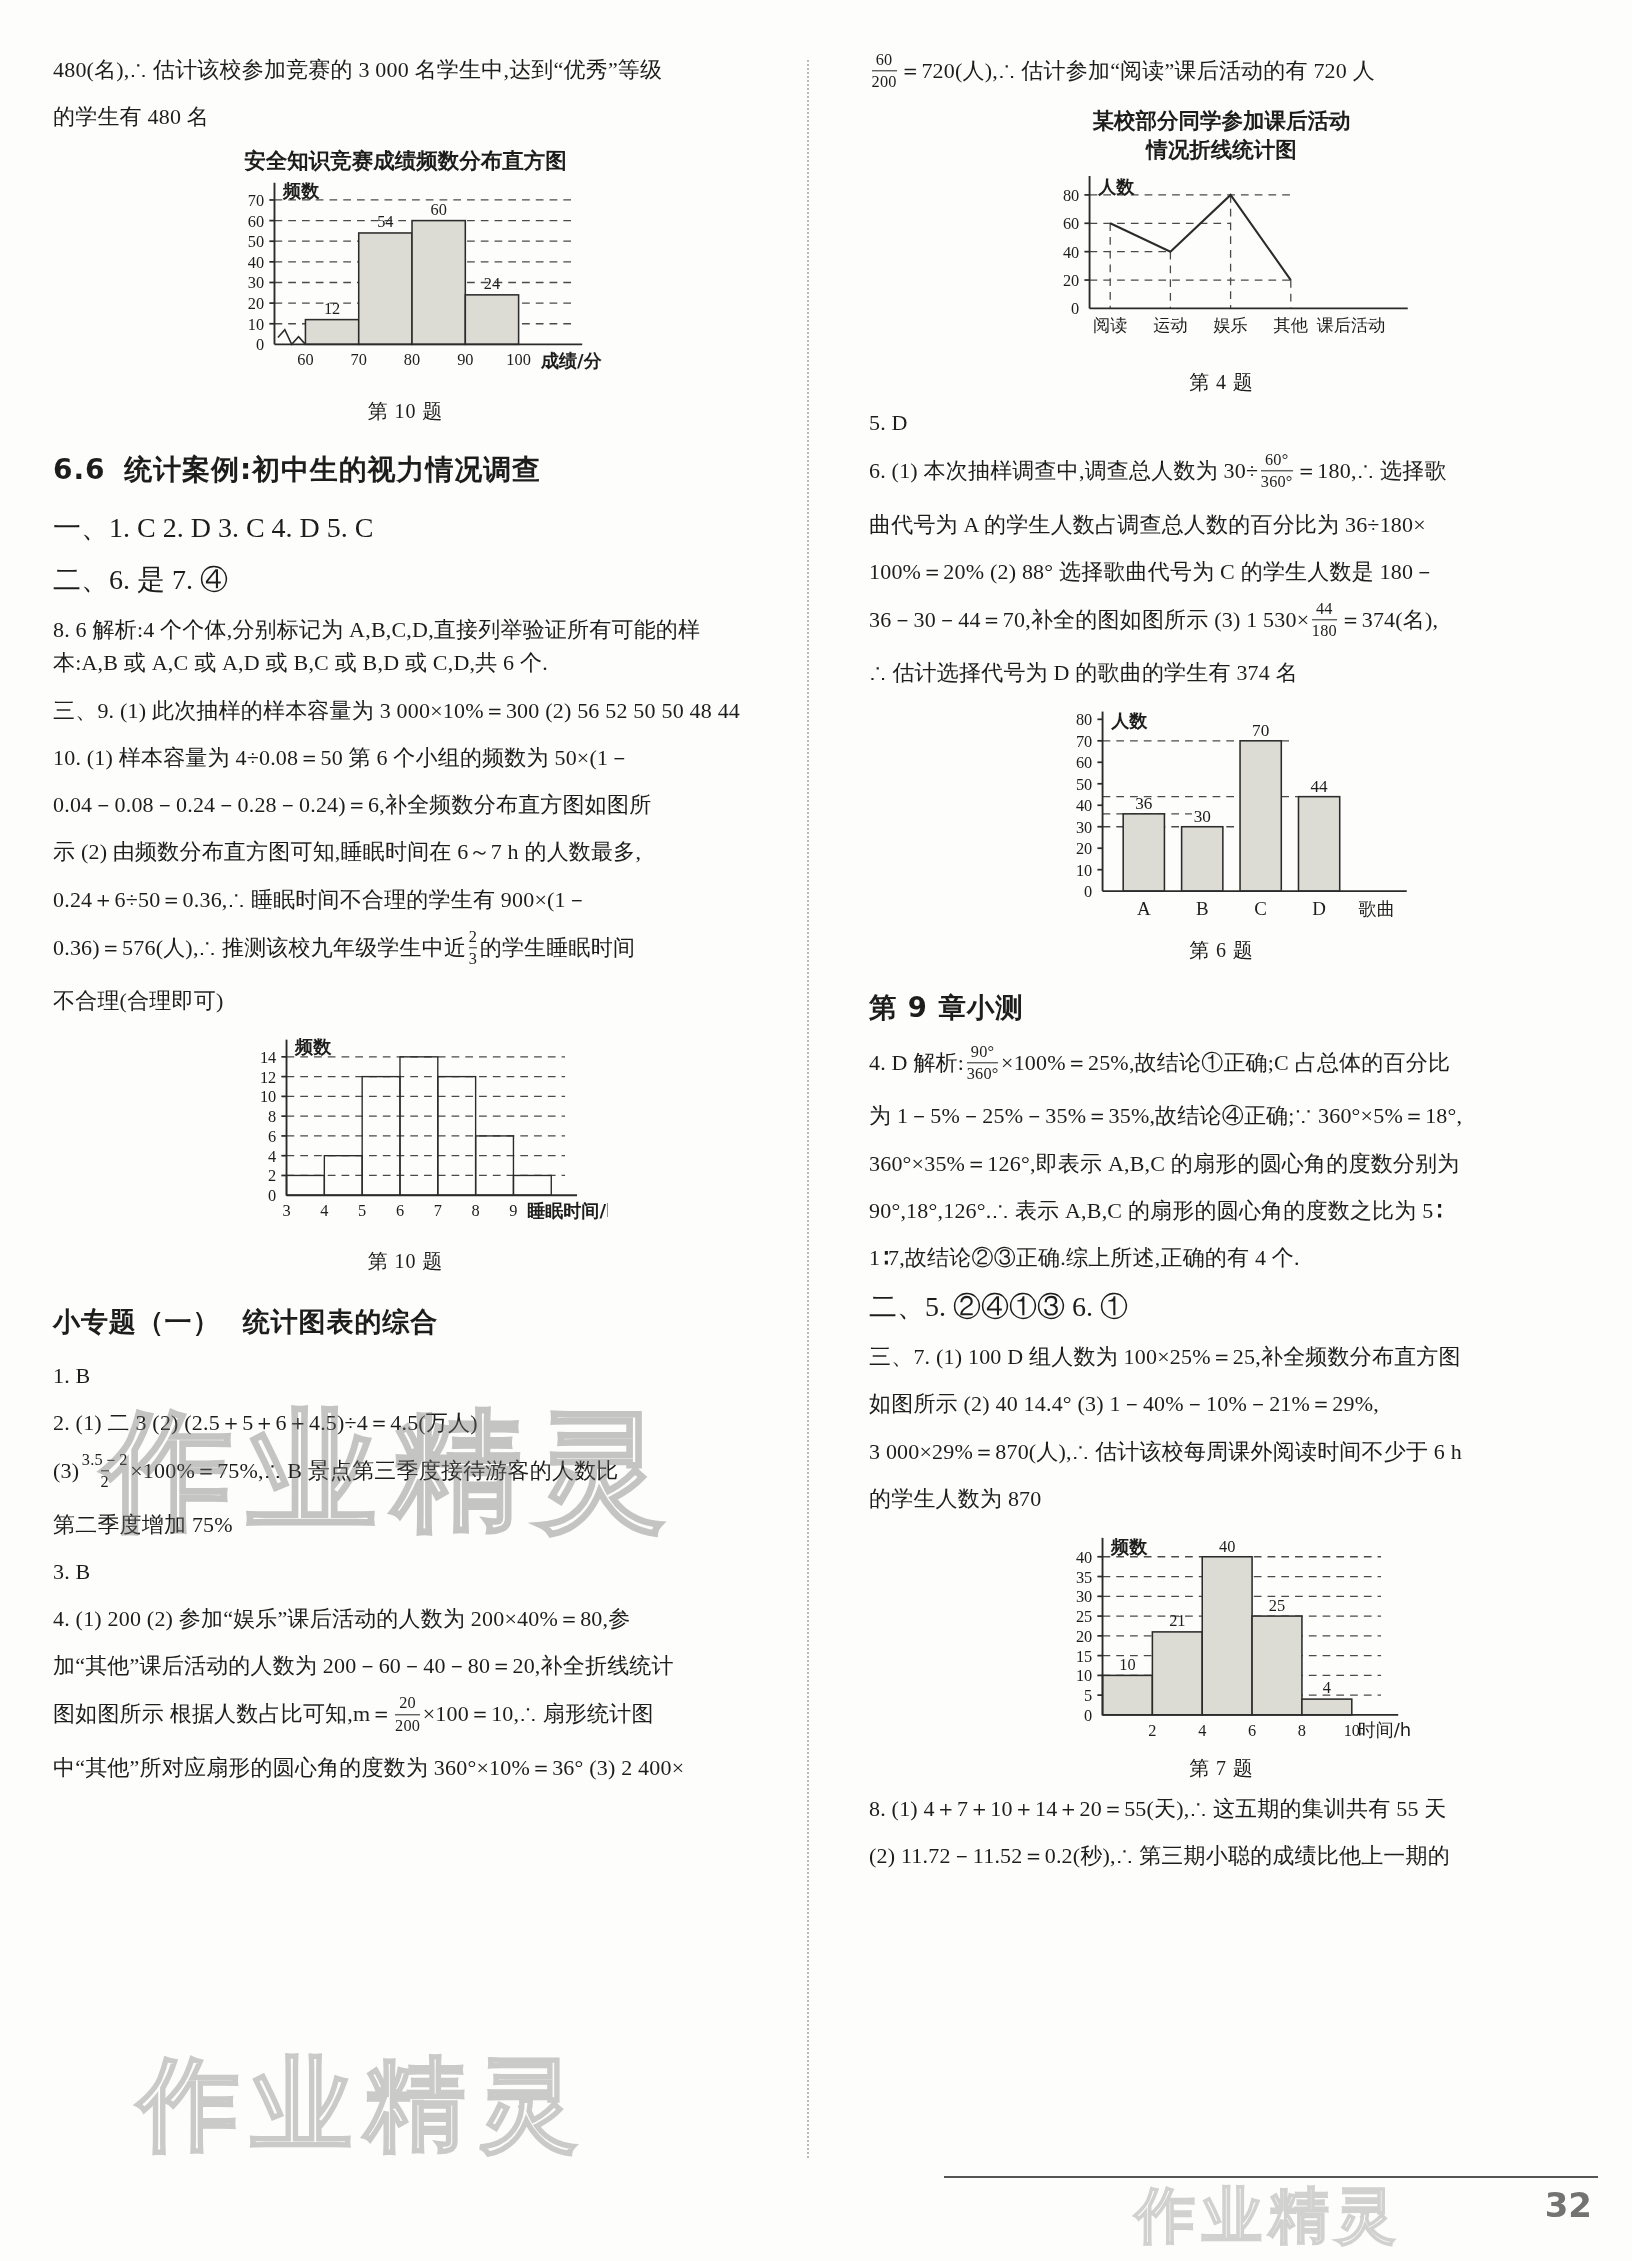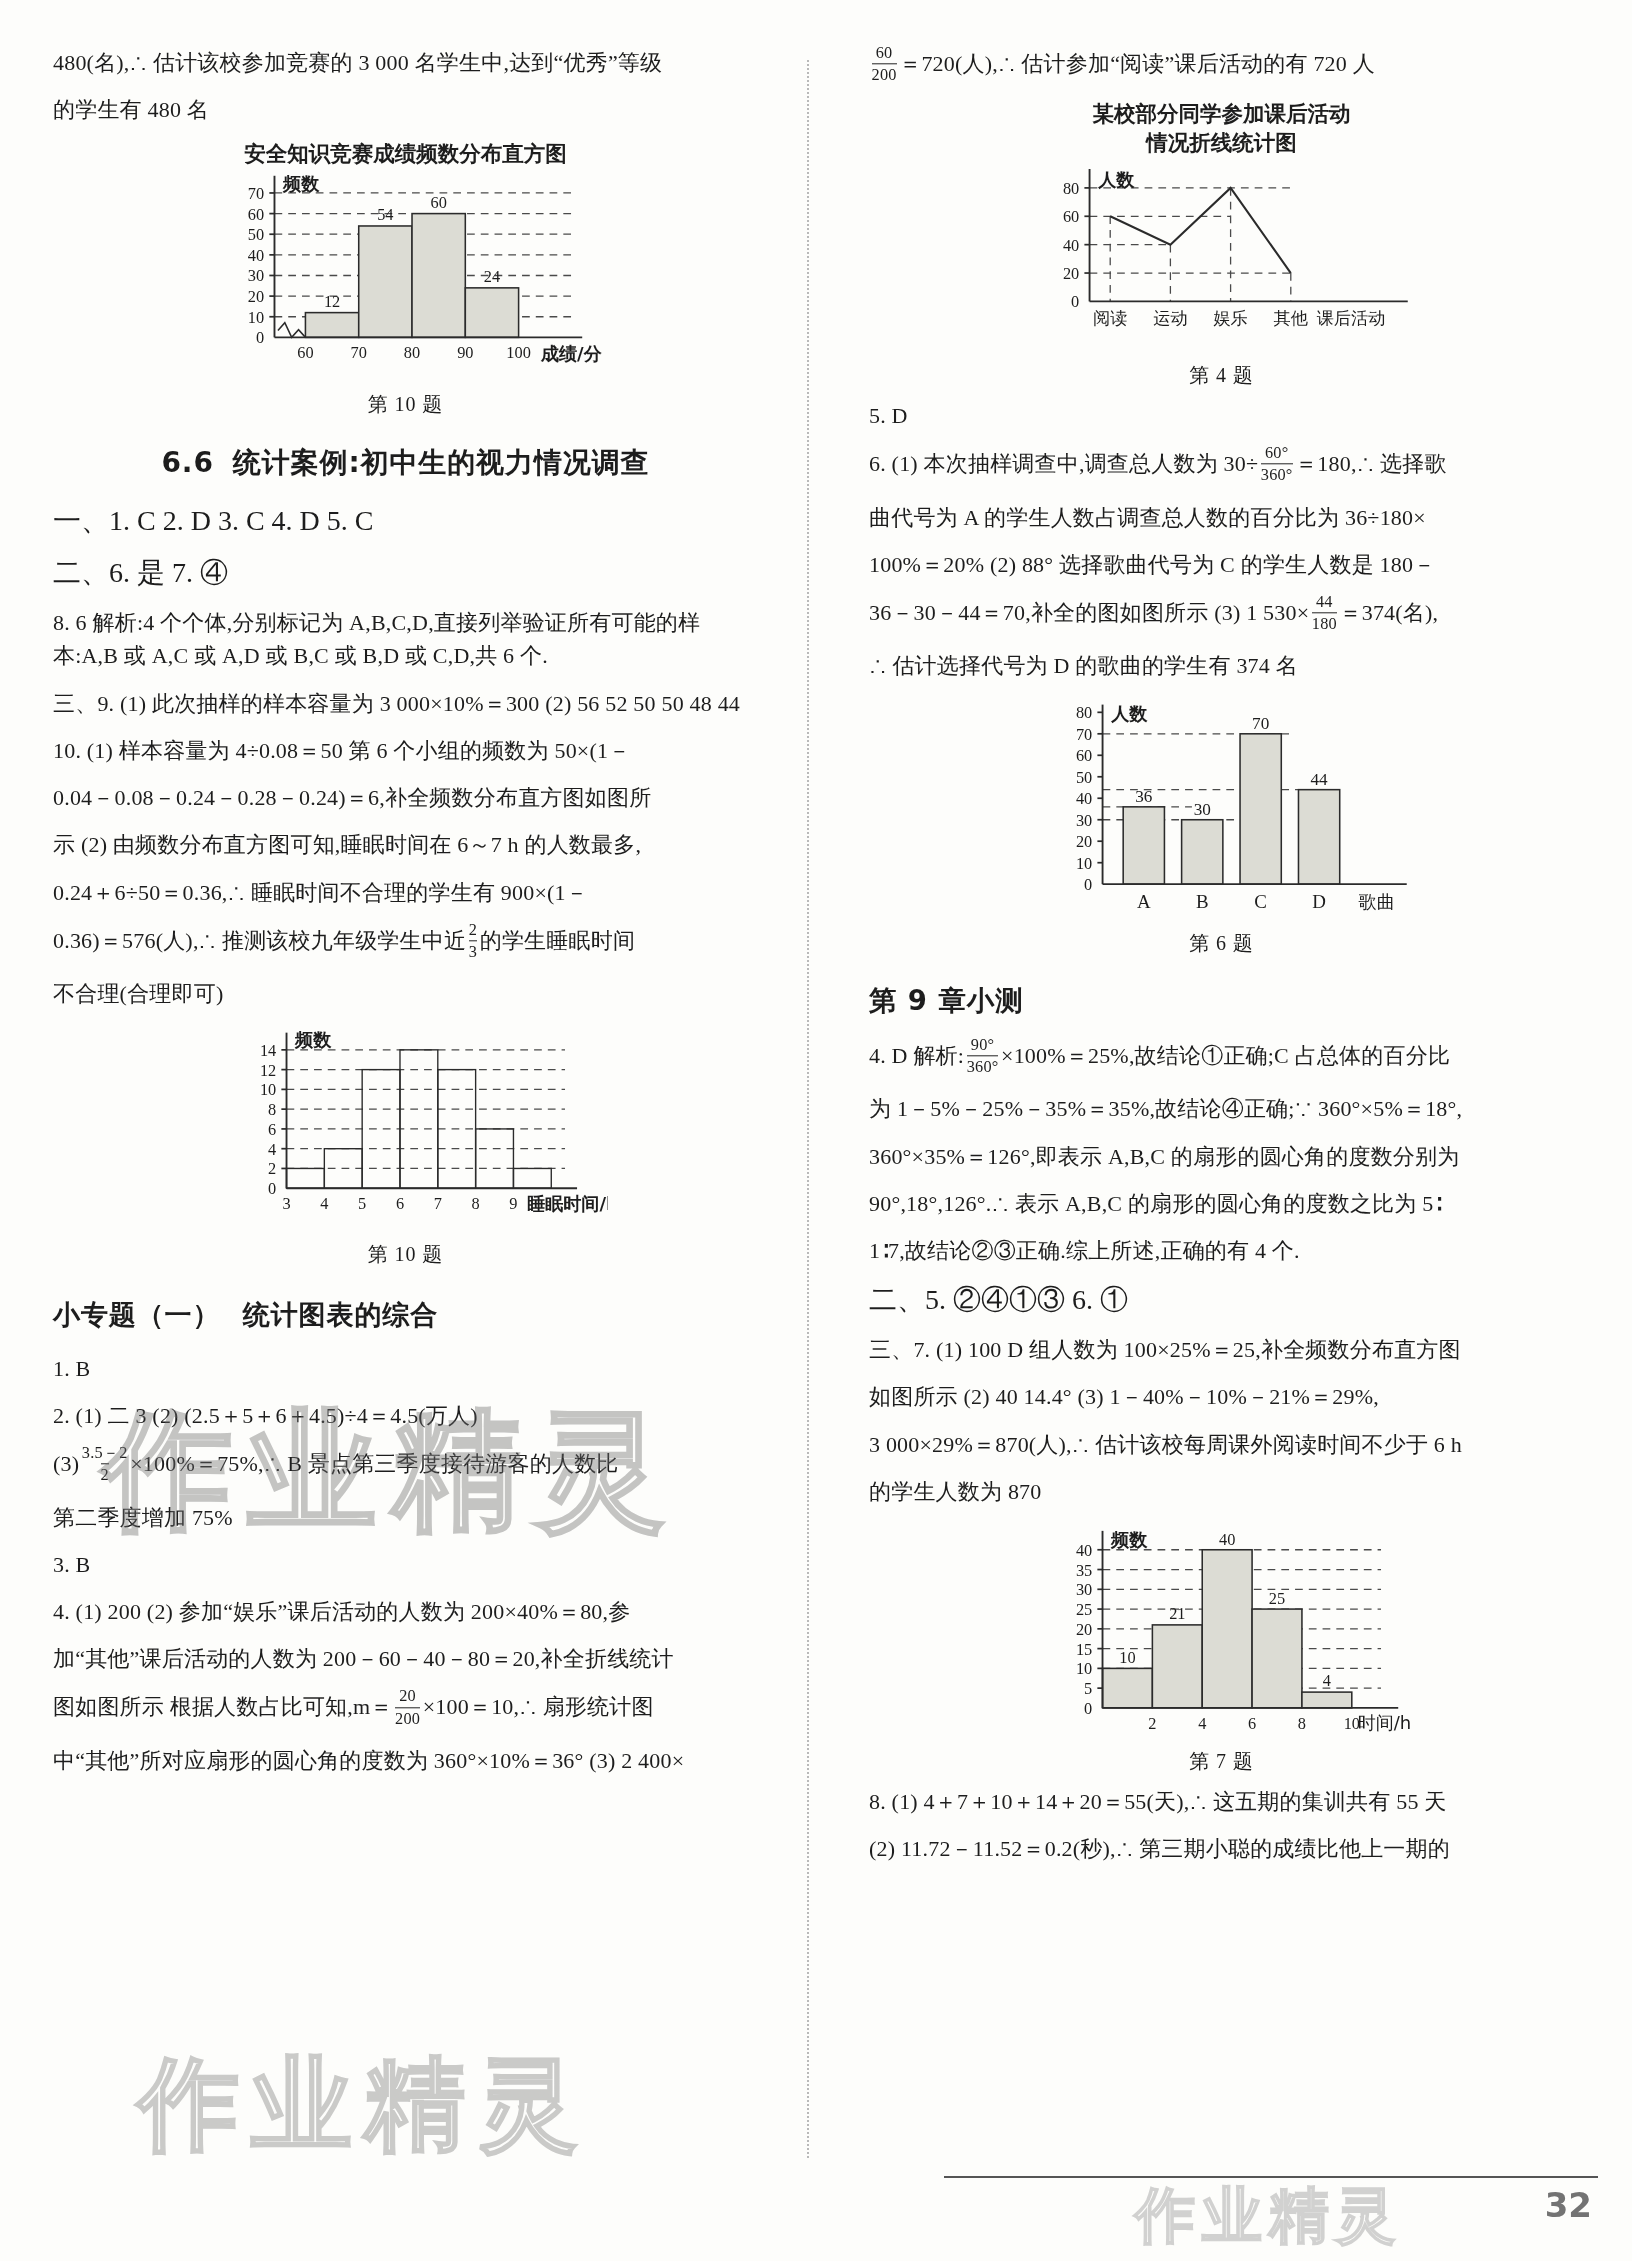--- a/index.html
+++ b/index.html
@@ -5,29 +5,29 @@
   html,body{margin:0;padding:0;}
   body{
     width:1632px;height:2261px;
     background:#fdfdfb;
     font-family:"Liberation Serif","DejaVu Serif",serif;
     color:#1d1d1d;
     position:relative;
     overflow:hidden;
   }
   .page{position:absolute;inset:0;}
-  .col{position:absolute;top:46px;width:705px;}
+  .col{position:absolute;top:53px;width:705px;}
   .col-left{left:53px;}
   .col-right{left:869px;}
   .divider{position:absolute;left:807px;top:60px;bottom:103px;width:0;
            border-left:2.6px dotted #b9b9b9;}
   p.line{margin:0 0 13.8px 0;font-size:22px;line-height:1.52;letter-spacing:0.2px;}
   .sec-head{
     font-family:"DejaVu Sans","Liberation Sans",sans-serif;
-    font-weight:bold;font-size:28px;margin:26px 0 20.6px 0;letter-spacing:0.9px;text-align:center;
+    font-weight:bold;font-size:28px;margin:26px 0 20.6px 0;letter-spacing:0.9px;
   }
   .sec-head .no{margin-right:19px;}
   .sub-head{
     font-family:"DejaVu Sans","Liberation Sans",sans-serif;
     font-weight:bold;font-size:27px;margin:29px 0 19px 0;letter-spacing:0.9px;
   }
   .chapter-head{
     font-family:"DejaVu Sans","Liberation Sans",sans-serif;
     font-weight:bold;font-size:27.5px;margin:26px 0 19px 0;letter-spacing:0.9px;
   }

